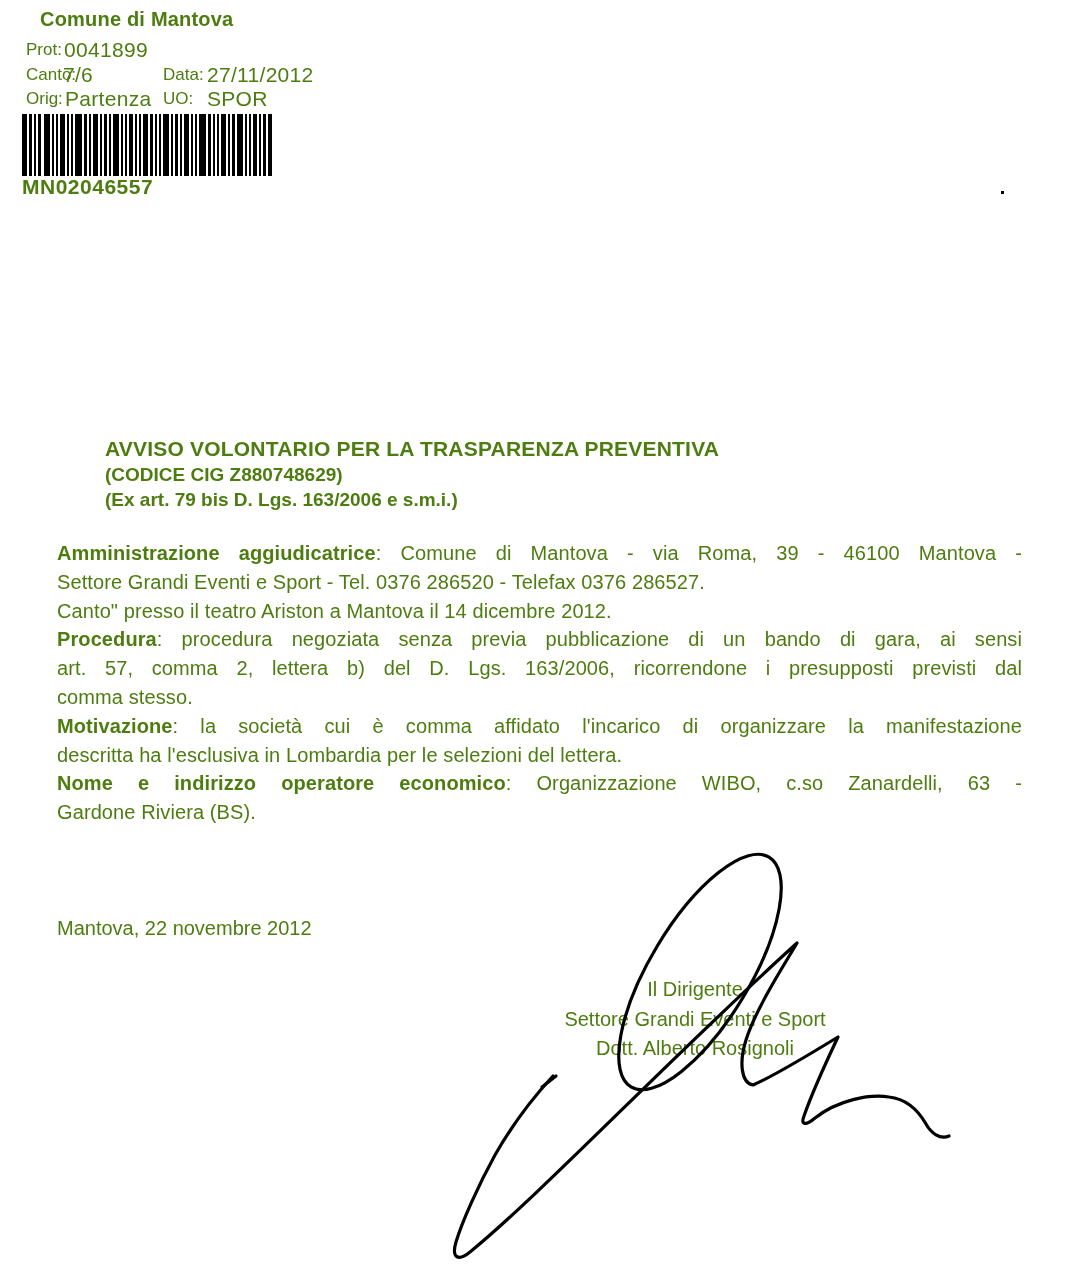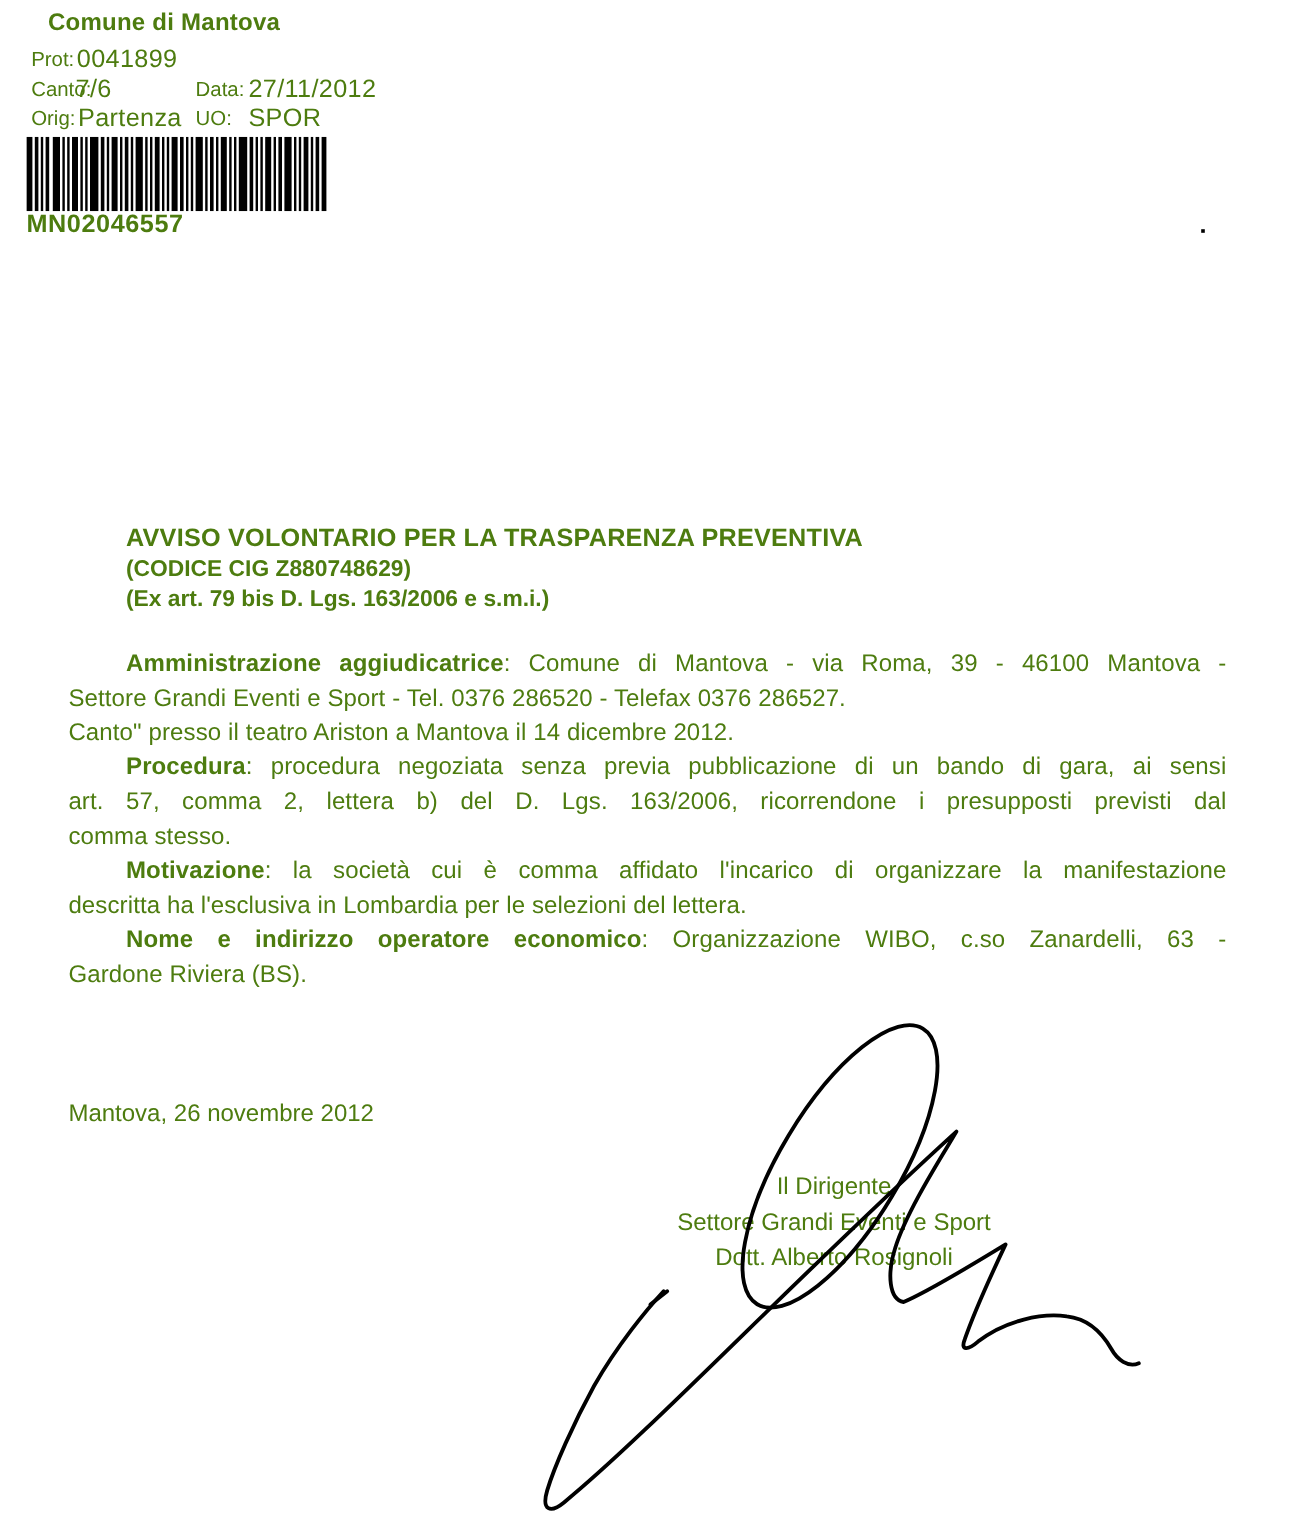--- a/index.html
+++ b/index.html
@@ -29,21 +29,21 @@
   
   .heading { position:absolute; left:57px; top:436px; width:965px; padding-left:48px; box-sizing:border-box; text-align:left; }
   .title    { font-size:21px; font-weight:bold; line-height:26px; letter-spacing:0.2px; }
   .subtitle { font-size:19px; font-weight:bold; line-height:25px; }
 
   
   .bodytext { position:absolute; left:57px; top:539px; width:965px; font-size:20px; line-height:28.8px; letter-spacing:0.1px; }
   .para { margin:0; }
   .ln { text-align:justify; text-align-last:justify; white-space:normal; }
   .ln.end { text-align-last:left; }
-  .lead { font-weight:bold;margin-left:48px; }
+  .lead { font-weight:bold; }
 
   
   .dateline { position:absolute; left:57px; top:917px; font-size:20px; }
   .sigblock { position:absolute; left:445px; top:975px; width:500px; text-align:center; font-size:20px; line-height:29.5px; }
 
   
   .signature-svg { position:absolute; left:0; top:0; width:1078px; height:1282px; pointer-events:none; z-index:5; }
   .signature-svg path, .signature-svg ellipse, .signature-svg line {
     fill:none; stroke:#000; stroke-width:3.2; stroke-linecap:round; stroke-linejoin:round;
   }
@@ -157,21 +157,21 @@
       <div class="ln end">descritta ha l'esclusiva in Lombardia per le selezioni del lettera.</div>
     </div>
 
     <div class="para">
       <div class="ln"><span class="lead">Nome e indirizzo operatore economico</span><span>: Organizzazione WIBO, c.so Zanardelli, 63 -</span></div>
       <div class="ln end">Gardone Riviera (BS).</div>
     </div>
 
   </div>
 
-  <div class="dateline">Mantova, 26 novembre 2012</div>
+  <div class="dateline">Mantova, 22 novembre 2012</div>
 
   <div class="sigblock">
     <div>Il Dirigente</div>
     <div>Settore Grandi Eventi e Sport</div>
     <div>Dott. Alberto Rosignoli</div>
   </div>
 
   <svg class="signature-svg" viewBox="0 0 1078 1282">
     <ellipse cx="700" cy="972" rx="50" ry="134" transform="rotate(31 700 972)"></ellipse>
     <line x1="542" y1="1087" x2="556" y2="1076"></line>

